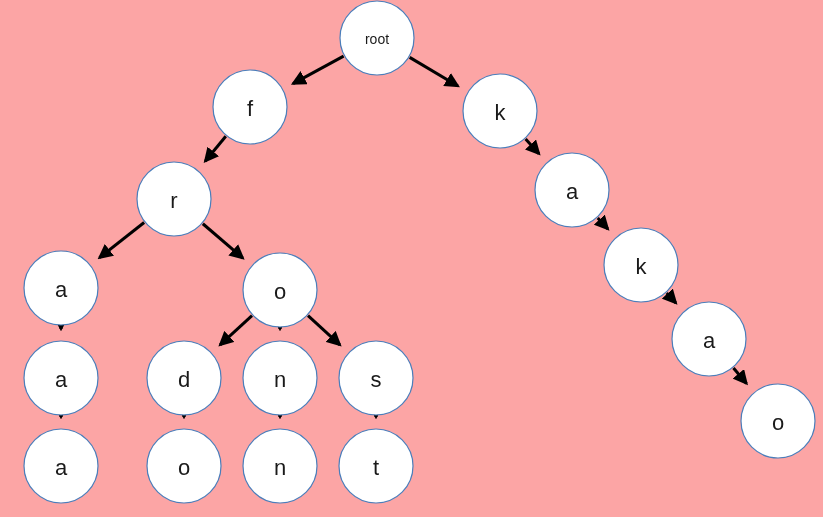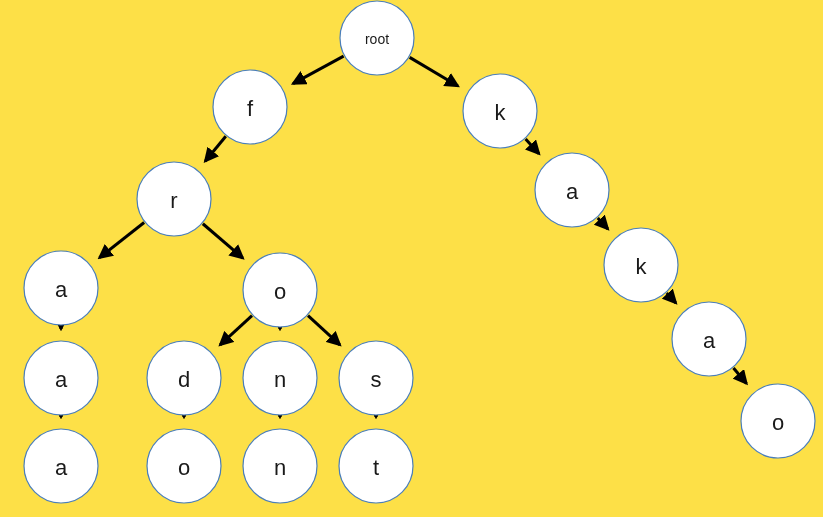--- a/index.html
+++ b/index.html
@@ -7,21 +7,21 @@
     padding: 0;
     background: #ffffff;
   }
   body {
     font-family: "Liberation Sans", sans-serif;
   }
   #canvas-wrap {
     position: relative;
     width: 823px;
     height: 517px;
-    background: #fde047;
+    background: #fca5a5;
     overflow: hidden;
   }
   #tree-svg {
     position: absolute;
     left: 0;
     top: 0;
     width: 823px;
     height: 517px;
     display: block;
   }

